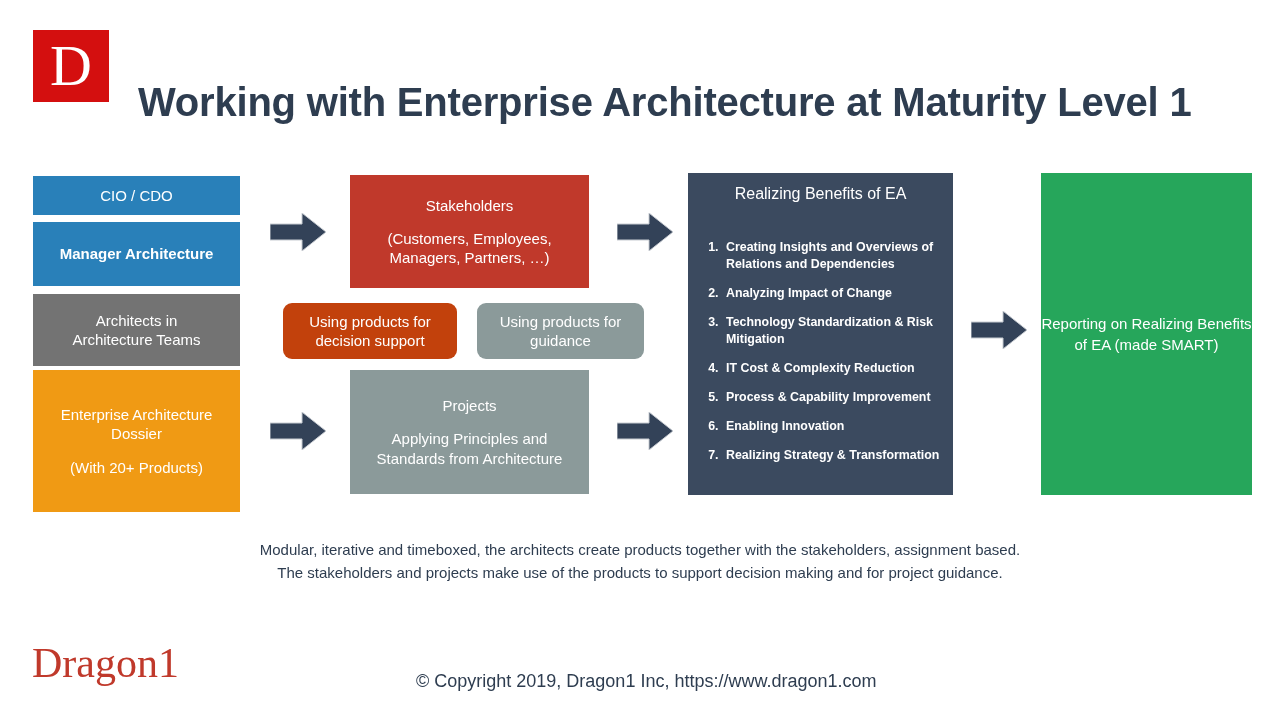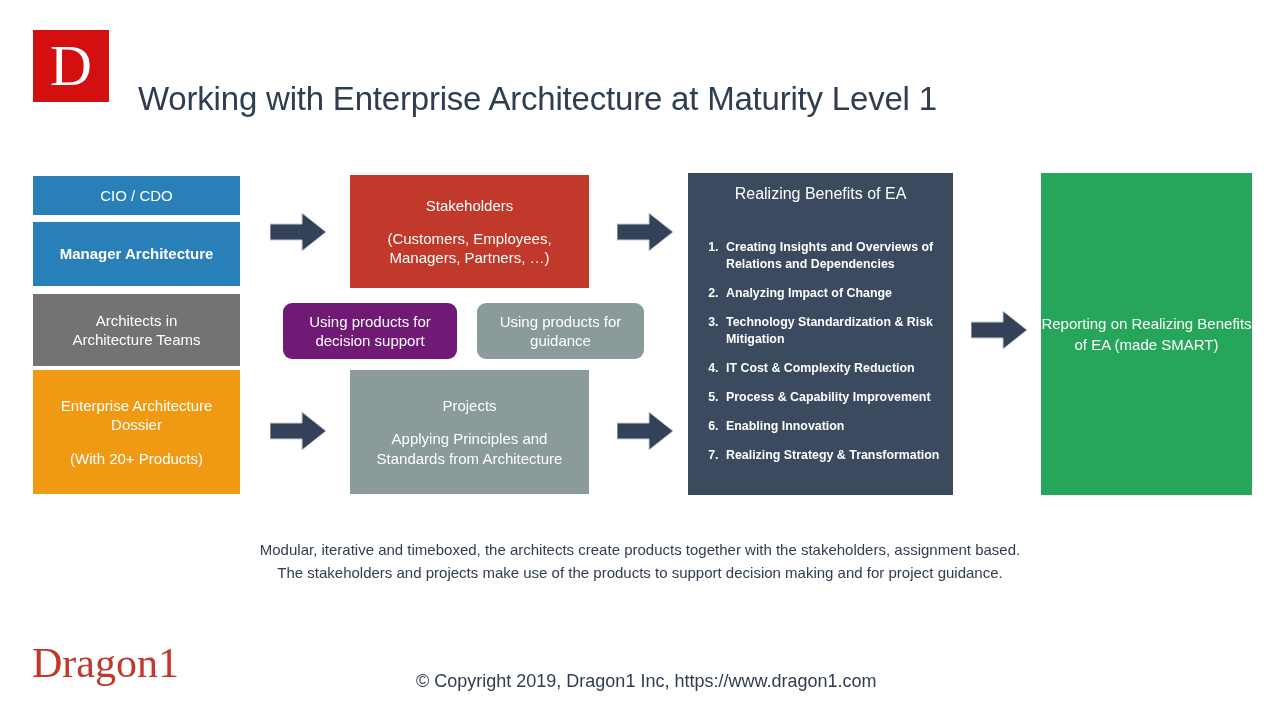--- a/index.html
+++ b/index.html
@@ -35,22 +35,22 @@
     line-height: 1;
     font-weight: 400;
   }
 
   
   #page-title {
     position: absolute;
     left: 138px;
     top: 80px;
     width: 1060px;
-    font-size: 33px;
-    font-weight: normal;
+    font-size: 40px;
+    font-weight: bold;
     color: #2e3d50;
     letter-spacing: -0.2px;
     white-space: nowrap;
   }
 
   
   .box {
     position: absolute;
     box-sizing: border-box;
     color: #ffffff;
@@ -61,40 +61,40 @@
     text-align: center;
     line-height: 1.28;
   }
   .box .ln { display: block; }
   .box .gap { height: 14px; }
 
   
   #box-cio        { left: 33px;  top: 176px; width: 207px; height: 39px;  background: #2980b9; font-size: 15px; }
   #box-manager    { left: 33px;  top: 222px; width: 207px; height: 64px;  background: #2980b9; font-size: 15px; font-weight: bold; }
   #box-architects { left: 33px;  top: 294px; width: 207px; height: 72px;  background: #737373; font-size: 15px; }
-  #box-dossier    { left: 33px;  top: 370px; width: 207px; height: 124px; background: #f09a14; font-size: 15px; }
+  #box-dossier    { left: 33px;  top: 370px; width: 207px; height: 142px; background: #f09a14; font-size: 15px; }
 
   
   #box-stakeholders { left: 350px; top: 175px; width: 239px; height: 113px; background: #c0392b; font-size: 15px; }
   #box-projects     { left: 350px; top: 370px; width: 239px; height: 124px; background: #8b9a9a; font-size: 15px; }
 
   
   .pill {
     position: absolute;
     box-sizing: border-box;
     border-radius: 9px;
     color: #ffffff;
     display: flex;
     align-items: center;
     justify-content: center;
     text-align: center;
     font-size: 15px;
     line-height: 1.3;
   }
-  #pill-decision { left: 283px; top: 303px; width: 174px; height: 56px; background: #701a75; }
+  #pill-decision { left: 283px; top: 303px; width: 174px; height: 56px; background: #c2410c; }
   #pill-guidance { left: 477px; top: 303px; width: 167px; height: 56px; background: #8b9a9a; }
 
   
   #box-realizing {
     position: absolute;
     left: 688px; top: 173px; width: 265px; height: 322px;
     background: #3b4a5f;
     color: #ffffff;
     box-sizing: border-box;
   }

